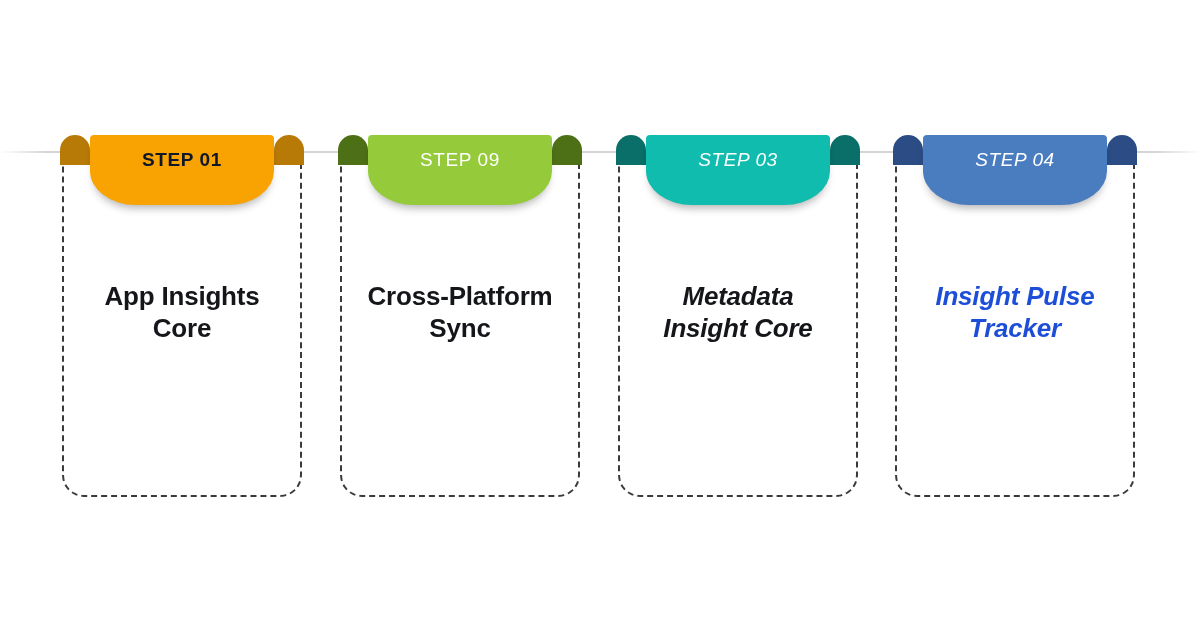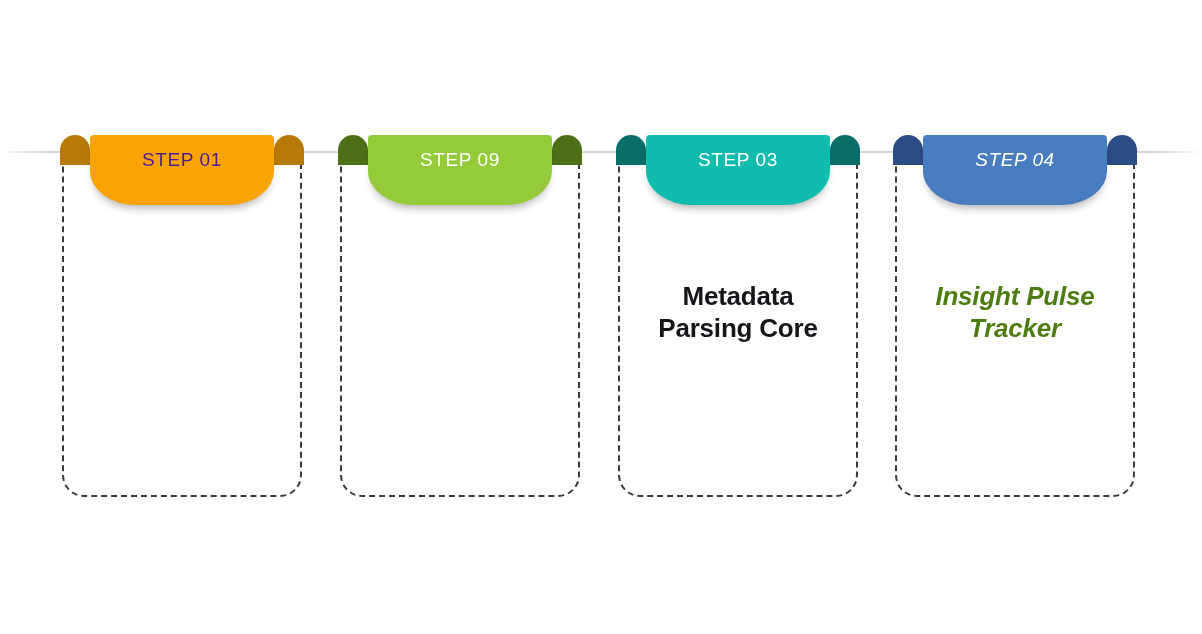--- a/index.html
+++ b/index.html
@@ -48,21 +48,21 @@
 
   
   .step {
     position: absolute;
     top: 152px;
     width: 240px;
     height: 345px;
   }
   .step-1 { left: 62px;  }
   .step-2 { left: 340px; }
-  .step-3 { left: 618px; }
+  .step-3 { left: 618px; font-style: italic; }
   .step-4 { left: 895px; font-style: italic; }
 
   .card-dashed {
     position: absolute;
     left: 0;
     top: 0;
     width: 100%;
     height: 100%;
     box-sizing: border-box;
     border-left: 2px dashed #3a3a3a;
@@ -155,56 +155,60 @@
   <div class="baseline-rule"></div>
 
   <div class="steps-row">
 
     <div class="step step-1">
       <div class="card-dashed" style="border-left-color: rgb(58, 58, 58); border-right-color: rgb(58, 58, 58); border-bottom-color: rgb(58, 58, 58);"></div>
       <div class="banner">
         <div class="fold fold-left" style="--fold-color: #B87A06;"></div>
         <div class="fold fold-right" style="--fold-color: #B87A06;"></div>
         <div class="banner-body" style="background: rgb(249, 163, 2);">
-          <span class="banner-label" style="color: #4c1d95;">STEP 01</span>
-        </div>
-      </div>
+          <span class="banner-label" style="color: #0f172a; font-weight: bold;">STEP 01</span>
+        </div>
+      </div>
+      <div class="step-title" style="color: rgb(21, 22, 26);">App Insights
+Core</div>
     </div>
 
     <div class="step step-2">
       <div class="card-dashed" style="border-left-color: rgb(58, 58, 58); border-right-color: rgb(58, 58, 58); border-bottom-color: rgb(58, 58, 58);"></div>
       <div class="banner">
         <div class="fold fold-left" style="--fold-color: #4D7016;"></div>
         <div class="fold fold-right" style="--fold-color: #4D7016;"></div>
         <div class="banner-body" style="background: rgb(149, 203, 58);">
           <span class="banner-label" style="color: rgb(255, 255, 255);">STEP 09</span>
         </div>
       </div>
+      <div class="step-title" style="color: rgb(21, 22, 26);">Cross-Platform
+Sync</div>
     </div>
 
     <div class="step step-3">
       <div class="card-dashed" style="border-left-color: rgb(58, 58, 58); border-right-color: rgb(58, 58, 58); border-bottom-color: rgb(58, 58, 58);"></div>
       <div class="banner">
         <div class="fold fold-left" style="--fold-color: #0A6F68;"></div>
         <div class="fold fold-right" style="--fold-color: #0A6F68;"></div>
         <div class="banner-body" style="background: rgb(15, 188, 173);">
           <span class="banner-label" style="color: rgb(255, 255, 255);">STEP 03</span>
         </div>
       </div>
       <div class="step-title" style="color: rgb(21, 22, 26);">Metadata
-Parsing Core</div>
+Insight Core</div>
     </div>
 
     <div class="step step-4">
       <div class="card-dashed" style="border-left-color: rgb(58, 58, 58); border-right-color: rgb(58, 58, 58); border-bottom-color: rgb(58, 58, 58);"></div>
       <div class="banner">
         <div class="fold fold-left" style="--fold-color: #2B4C85;"></div>
         <div class="fold fold-right" style="--fold-color: #2B4C85;"></div>
         <div class="banner-body" style="background: rgb(74, 124, 192);">
           <span class="banner-label" style="color: rgb(255, 255, 255);">STEP 04</span>
         </div>
       </div>
-      <div class="step-title" style="color: #4d7c0f;">Insight Pulse
+      <div class="step-title" style="color: #1d4ed8;">Insight Pulse
 Tracker</div>
     </div>
 
   </div>
 </div>
 
 </body></html>

